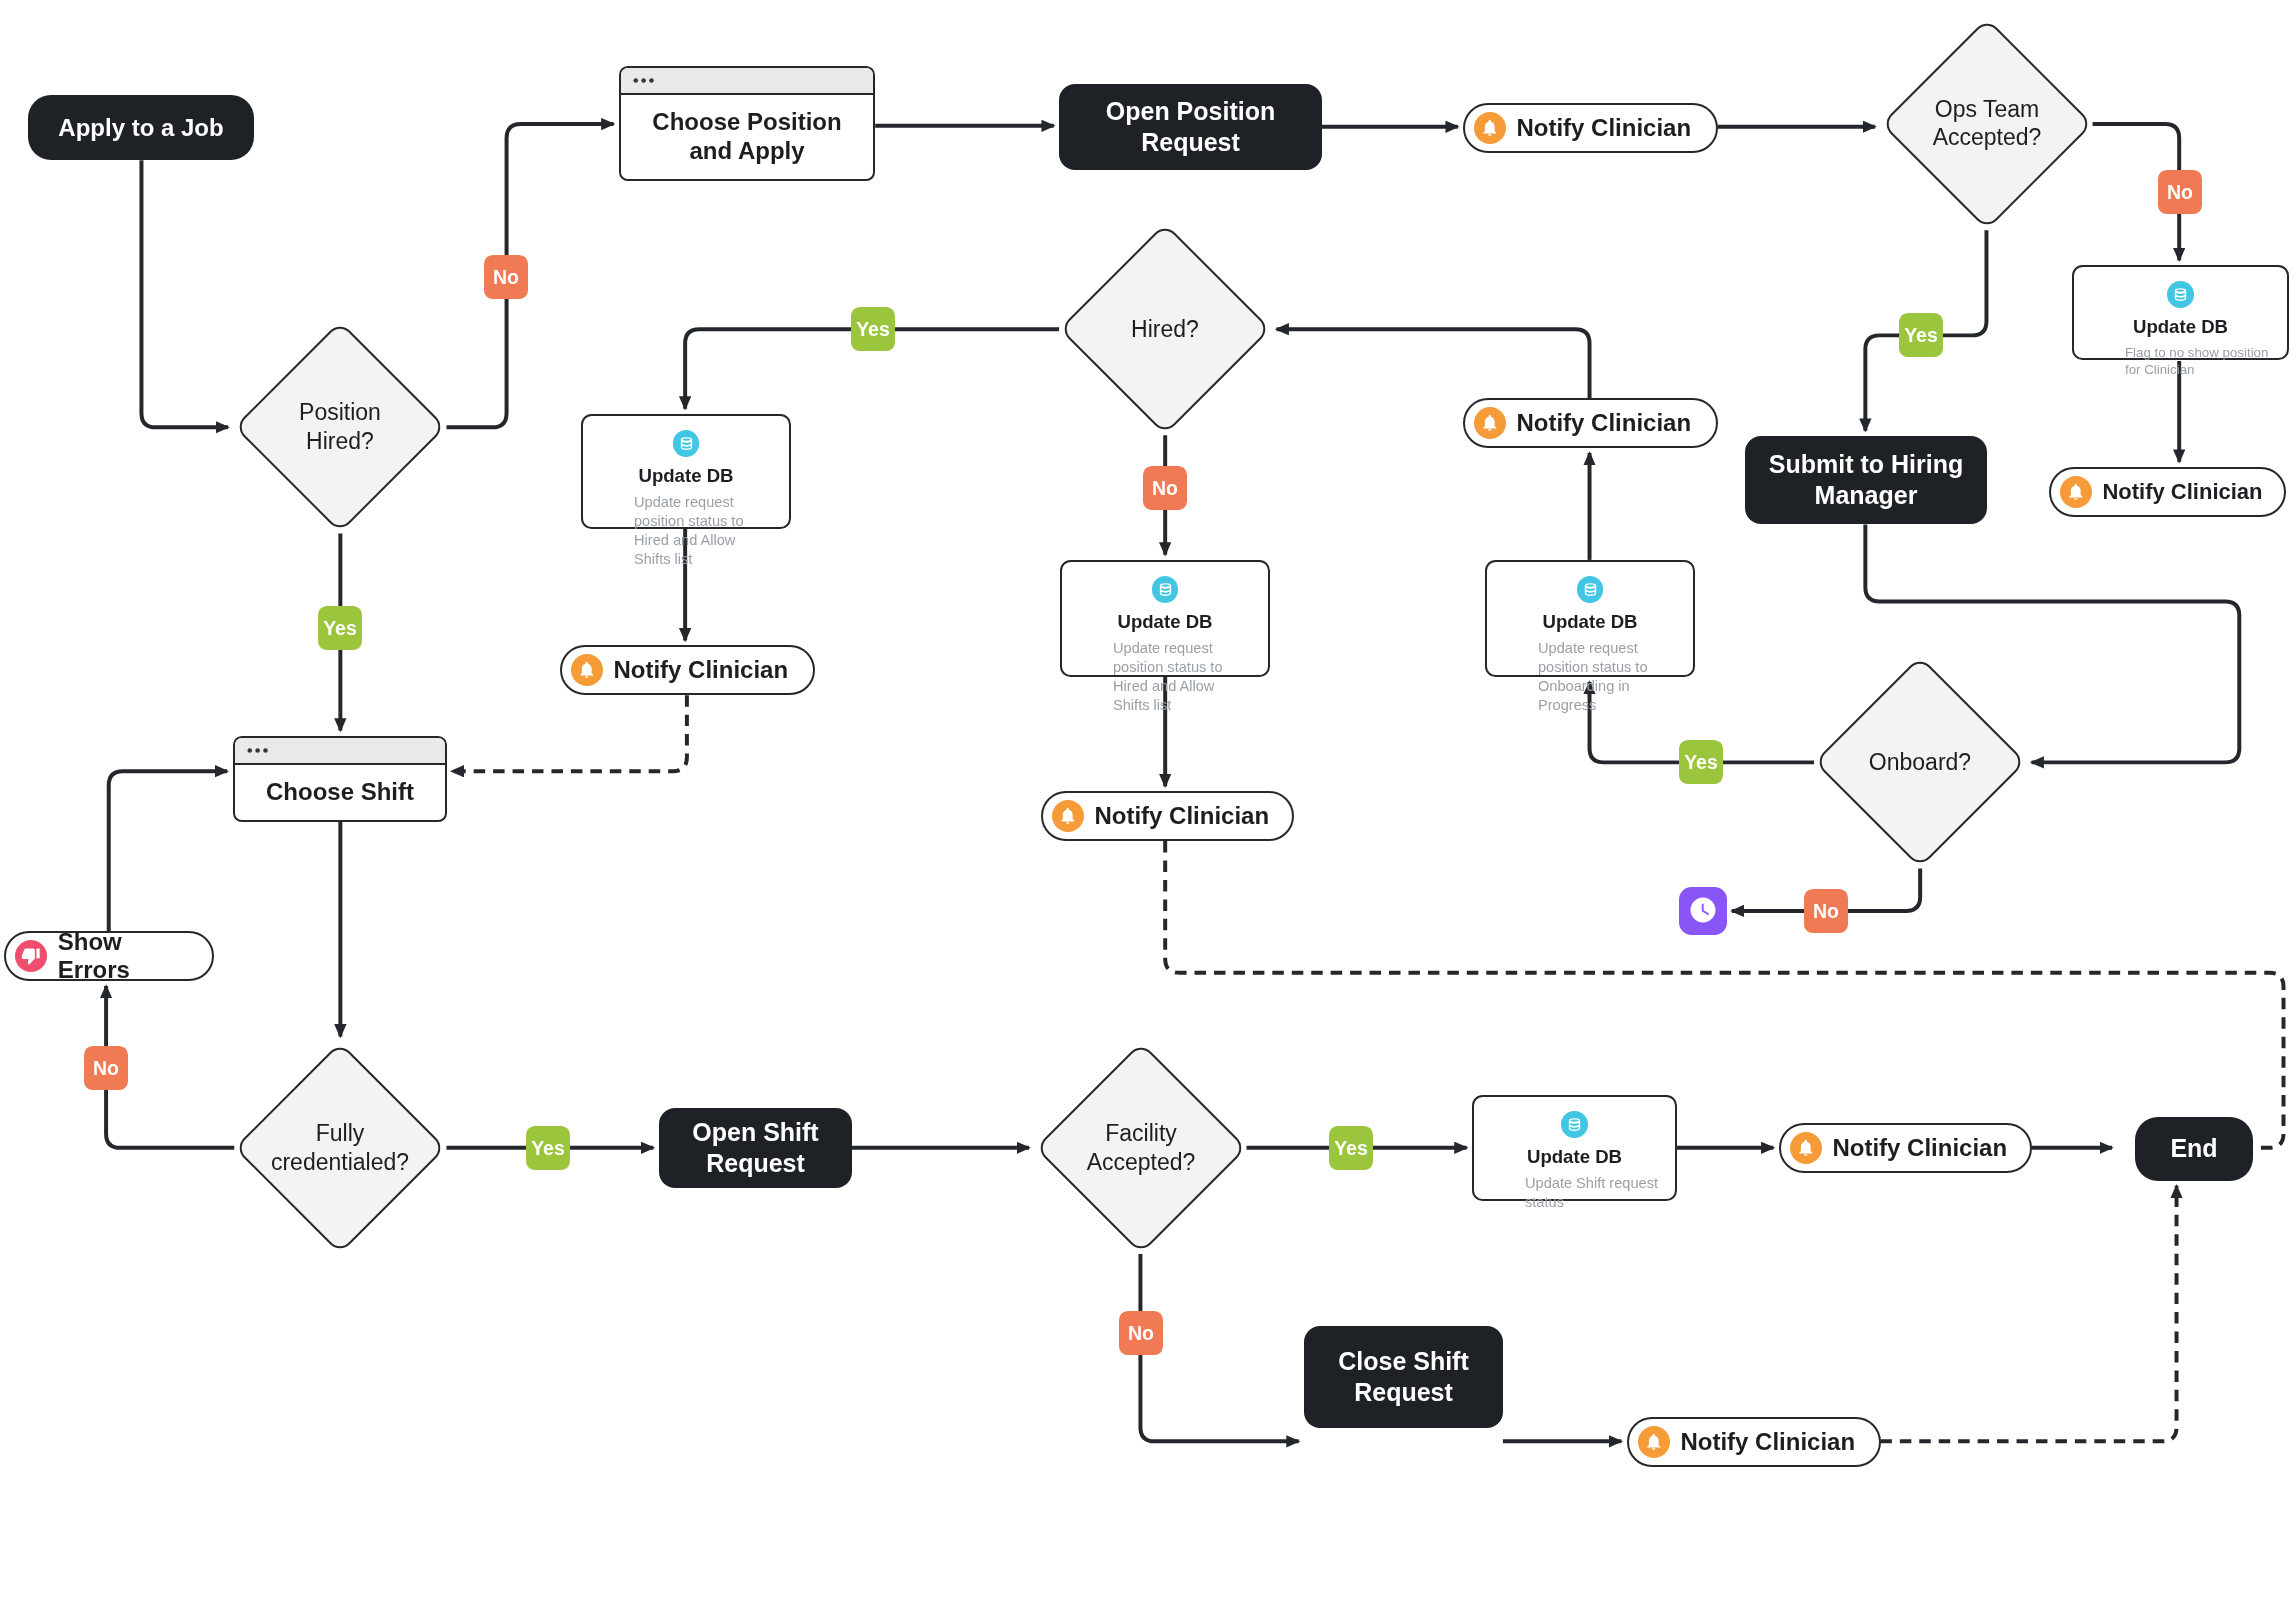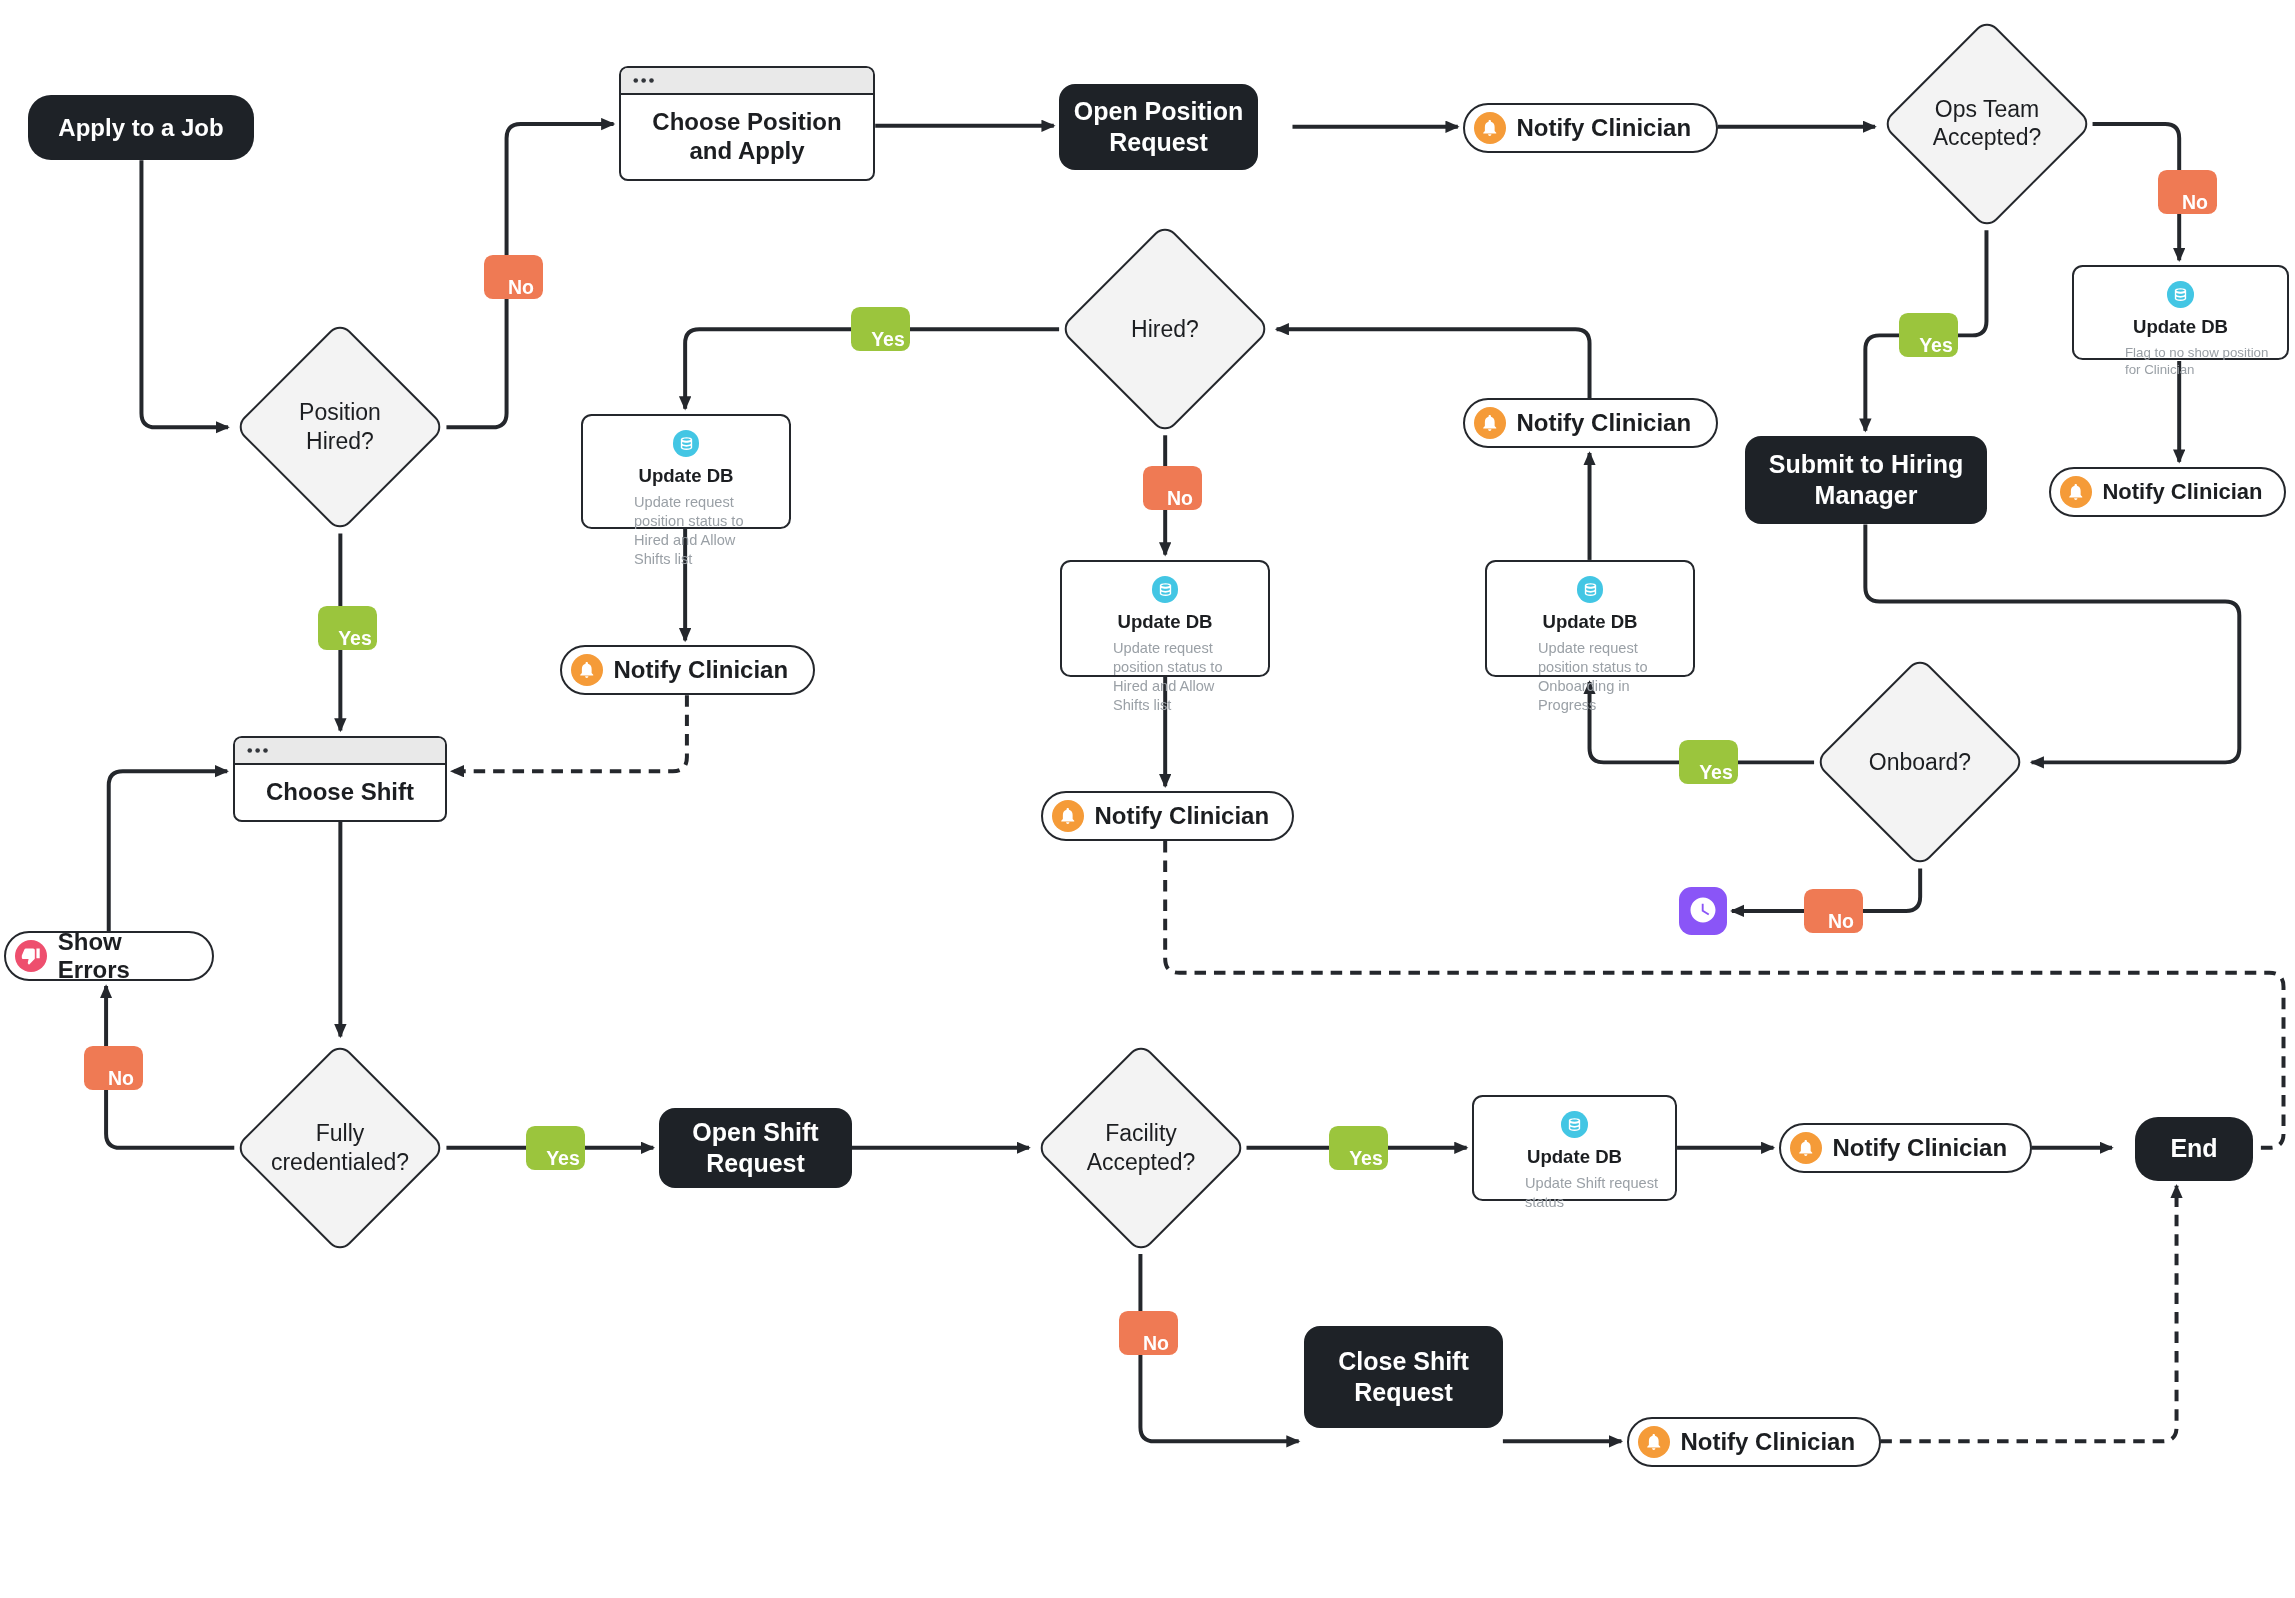--- a/index.html
+++ b/index.html
@@ -42,22 +42,22 @@
   .udb .head{display:flex;align-items:center;gap:8.8px;flex-direction:column;}
   .udb .dbcircle{width:26.5px;height:26.5px;border-radius:50%;background:#43c6e4;flex:none;
     display:flex;align-items:center;justify-content:center;}
   .udb .dbcircle svg{width:17px;height:17px;fill:#ffffff;}
   .udb .title{font-weight:bold;font-size:18.6px;color:#1c1e21;}
   .udb .desc{margin-left:35px;margin-top:5.3px;font-size:14.6px;color:#9aa0a6;line-height:1.3;}
   .udb.small .desc{font-size:13.3px;}
 
   
   .badge{position:absolute;z-index:3;width:44px;height:44px;border-radius:8.8px;
-    display:flex;align-items:flex-end;justify-content:center;color:#ffffff;
-    font-weight:bold;font-size:19.5px;padding-left:15px;}
+    display:flex;align-items:center;justify-content:center;color:#ffffff;
+    font-weight:bold;font-size:19.5px;}
   .badge.yes{background:#9bc53d;}
   .badge.no{background:#ef7a54;}
 
   .clockbox{width:48px;height:48px;border-radius:12.4px;background:#8a55f7;
     display:flex;align-items:center;justify-content:center;}
   .clockbox svg{width:30px;height:30px;fill:#ffffff;}
 
   .dots svg{display:block;}
 </style>
 </head>
@@ -103,21 +103,21 @@
       <path marker-end="url(#arr)" d="M1290,1418 L1290,1614 Q1290,1630 1306,1630 L1469,1630"></path>
       <path marker-end="url(#arr)" d="M1700,1630 L1834,1630"></path>
       <path marker-end="url(#arr)" stroke-dasharray="13 9" d="M2127,1630 L2446,1630 Q2462,1630 2462,1614 L2462,1341"></path>
     </g>
   </svg>
 
   <div class="node black-node radius-big" style="left:28px;top:95px;width:226px;height:65px;font-size:24px;">
     <span>Apply to a Job</span>
   </div>
 
-  <div class="node black-node" style="left:1059px;top:84px;width:199px;height:86px;">
+  <div class="node black-node" style="left:1059px;top:84px;width:263px;height:86px;">
     <span>Open Position Request</span>
   </div>
 
   <div class="node black-node" style="left:1745px;top:436px;width:242px;height:88px;">
     <span>Submit to Hiring Manager</span>
   </div>
 
   <div class="node black-node" style="left:659px;top:1108px;width:193px;height:80px;">
     <span>Open Shift Request</span>
   </div>

